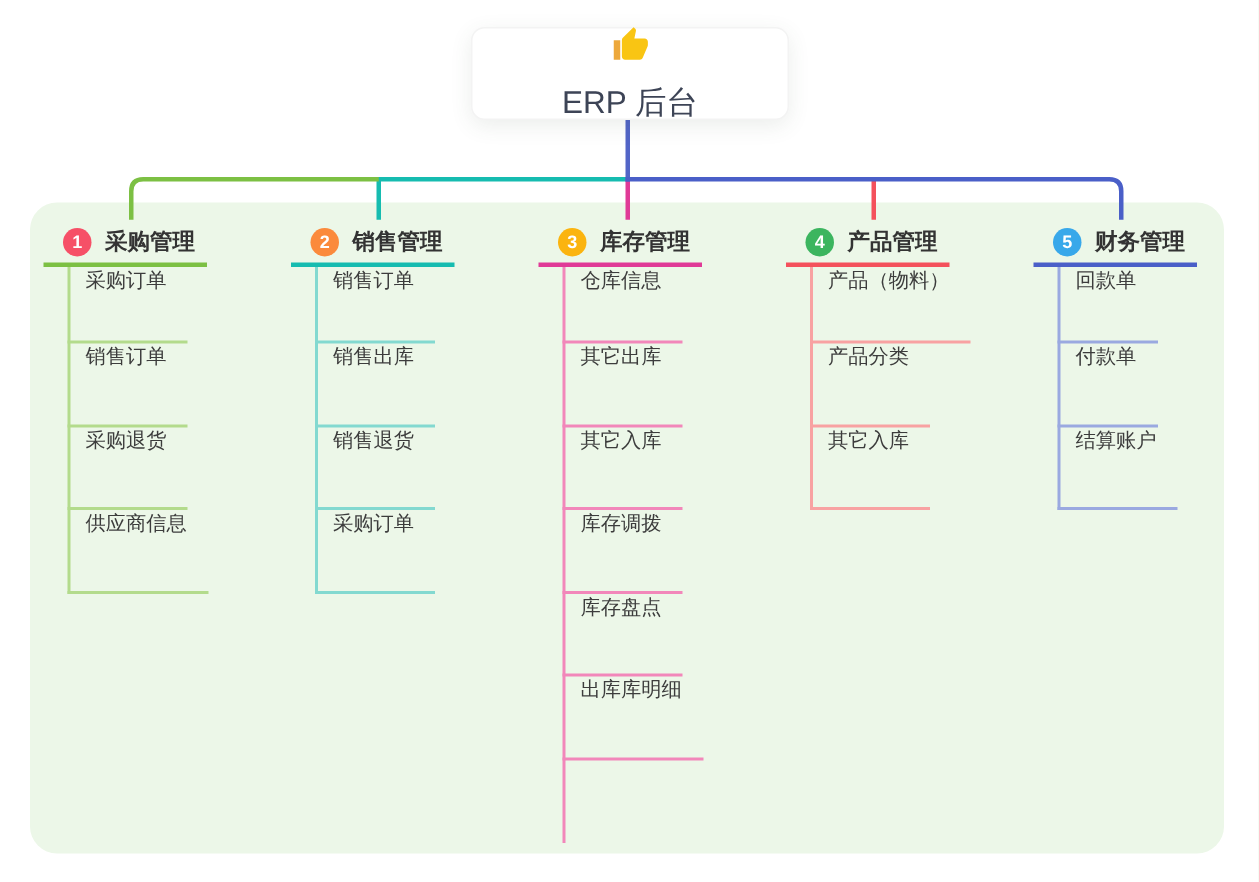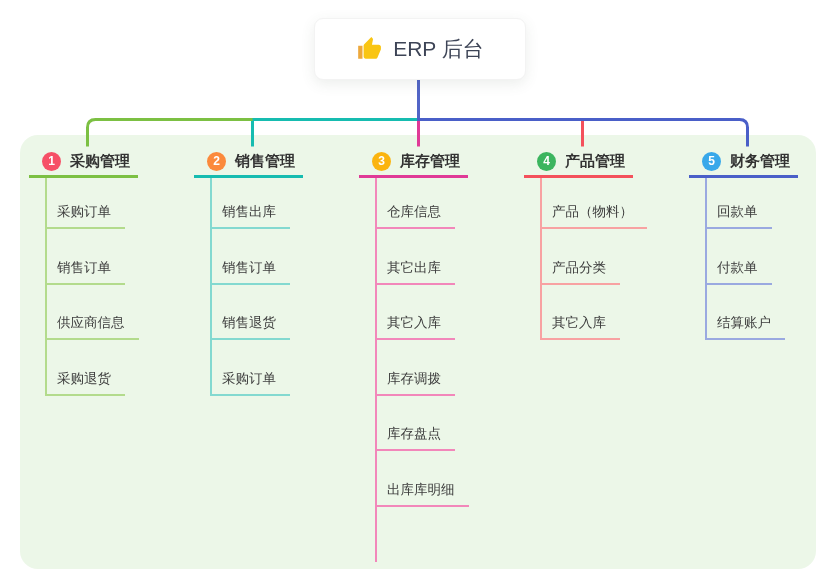--- a/index.html
+++ b/index.html
@@ -14,21 +14,21 @@
   }
   svg.connectors{position:absolute;left:0;top:0;width:839px;height:588px;pointer-events:none;}
   svg.connectors path{fill:none;stroke-width:3px;}
   .stroke-root{stroke:var(--root-line,#5265c7);}
   .root{
     position:absolute;left:314px;top:18px;width:212px;height:62px;
     background:#ffffff;border:1px solid #f3f3f3;border-radius:9px;
     box-shadow:0 4px 14px rgba(70,90,70,.10);
     display:flex;align-items:center;justify-content:center;gap:11px;
     font-size:21px;font-weight:500;color:var(--title-text,#3d4456);
-    box-sizing:border-box;cursor:default;
+    box-sizing:border-box;cursor:default;flex-direction:column;
   }
   .thumb{width:26px;height:26px;flex:none;display:block;}
   .branch{position:absolute;top:148px;width:max-content;}
   .branch::before{
     content:"";position:absolute;left:16px;top:30px;width:2px;
     height:var(--spine,162px);background:var(--light,#ccc);
   }
   .b1{left:29px;--spine:218px;}
   .b2{left:194px;--spine:218px;}
   .b3{left:359px;--spine:384px;}
@@ -43,21 +43,21 @@
     width:19px;height:19px;border-radius:50%;background:var(--badge,#999);
     color:#fff;font-size:12px;font-weight:bold;line-height:19px;
     display:flex;align-items:center;justify-content:center;
     margin-right:9px;flex:none;
   }
   .hd .t{font-size:15px;font-weight:700;color:var(--heading-text,#333);white-space:nowrap;}
   ul.children{list-style:none;margin:0;padding:0 0 0 16px;}
   ul.children li{
     box-sizing:border-box;height:55.5px;min-width:64px;width:max-content;
     border-bottom:2px solid var(--light,#ccc);
-    display:flex;align-items:flex-end;
+    display:flex;align-items:flex-start;
     padding:0 14px 6px 12px;cursor:pointer;
   }
   ul.children li:first-child{height:51px;}
   ul.children li span{
     font-size:13.5px;color:var(--child-text,#3c3c3c);white-space:nowrap;
   }
 </style>
 </head>
 <body>
 
@@ -86,39 +86,39 @@
     <span class="t">采购管理</span>
   </div>
   <ul class="children">
     <li>
         <span>采购订单</span>
       </li>
     <li>
         <span>销售订单</span>
       </li>
     <li>
-        <span>供应商信息</span>
+        <span>采购退货</span>
       </li>
     <li>
-        <span>采购退货</span>
+        <span>供应商信息</span>
       </li>
   </ul>
 </div>
 
 <div class="branch b2" style="--line: #16bcb0; --light: #83d9d0; --badge: #fb8a3c;">
   <div class="hd">
     <span class="badge">2</span>
     <span class="t">销售管理</span>
   </div>
   <ul class="children">
     <li>
-        <span>销售出库</span>
+        <span>销售订单</span>
       </li>
     <li>
-        <span>销售订单</span>
+        <span>销售出库</span>
       </li>
     <li>
         <span>销售退货</span>
       </li>
     <li>
         <span>采购订单</span>
       </li>
   </ul>
 </div>
 

